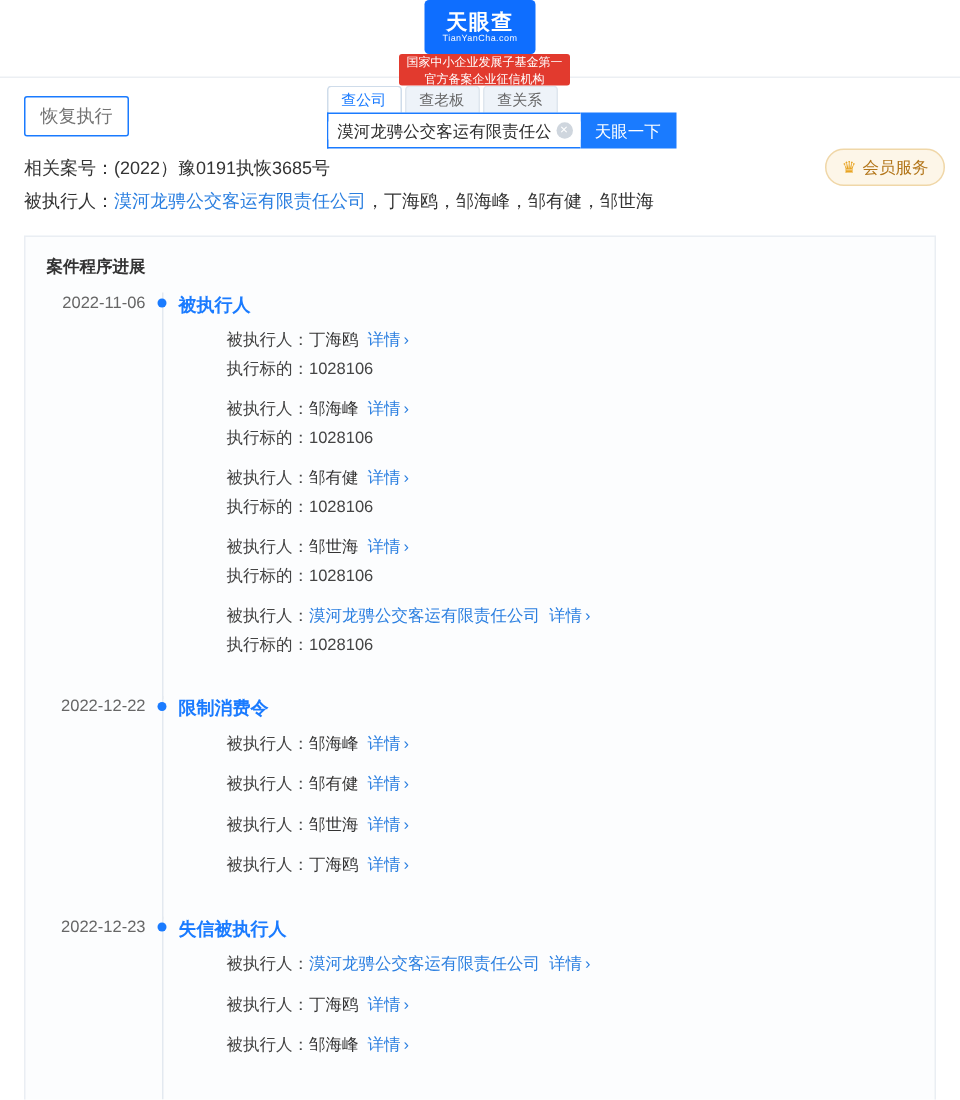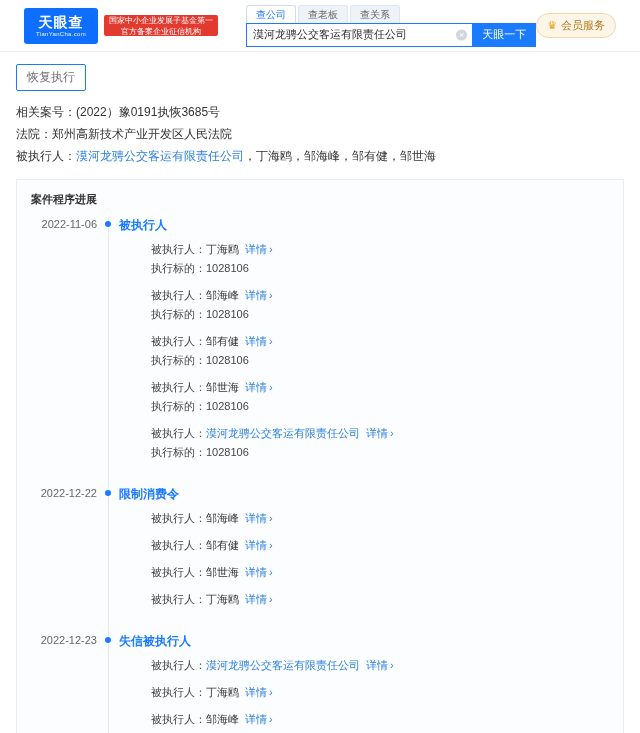--- a/index.html
+++ b/index.html
@@ -14,24 +14,25 @@
     font-size: 12px;
     color: #333;
     overflow: hidden;
   }
 
   
   .header {
     height: 52px;
     display: flex;
     align-items: center;
-    padding: 0 24px;
+    padding: 0 10px;
     box-sizing: border-box;
     background: #fff;
     border-bottom: 1px solid #eceff3;
+    flex-direction: column;
   }
   .logo {
     width: 74px;
     height: 36px;
     background: #0e6eff;
     border-radius: 3px;
     color: #fff;
     display: flex;
     flex-direction: column;
     align-items: center;
@@ -317,23 +318,20 @@
   </div>
 </div>
 
 <div class="content">
   <div class="status-tag">恢复执行</div>
 
   <div class="info-line">
     <span class="info-label">相关案号：</span><span>(2022）豫0191执恢3685号</span>
   </div>
   <div class="info-line">
-    <span class="info-label">法院：</span><span>郑州高新技术产业开发区人民法院</span>
-  </div>
-  <div class="info-line">
     <span class="info-label">被执行人：</span><span class="link">漠河龙骋公交客运有限责任公司</span><span>，丁海鸥，邹海峰，邹有健，邹世海</span>
   </div>
 
   
   <div class="panel">
     <div class="panel-title">案件程序进展</div>
 
     <div class="timeline">
 
       <div class="tl-row">

